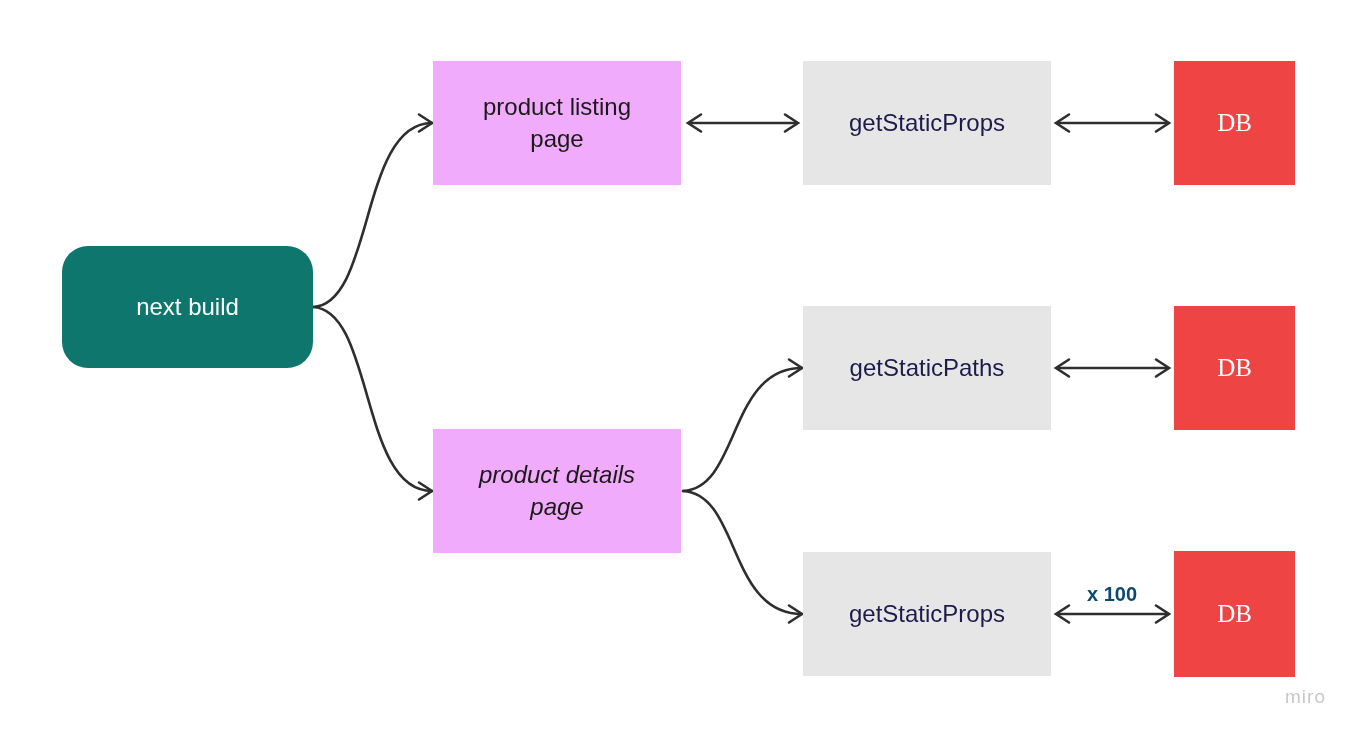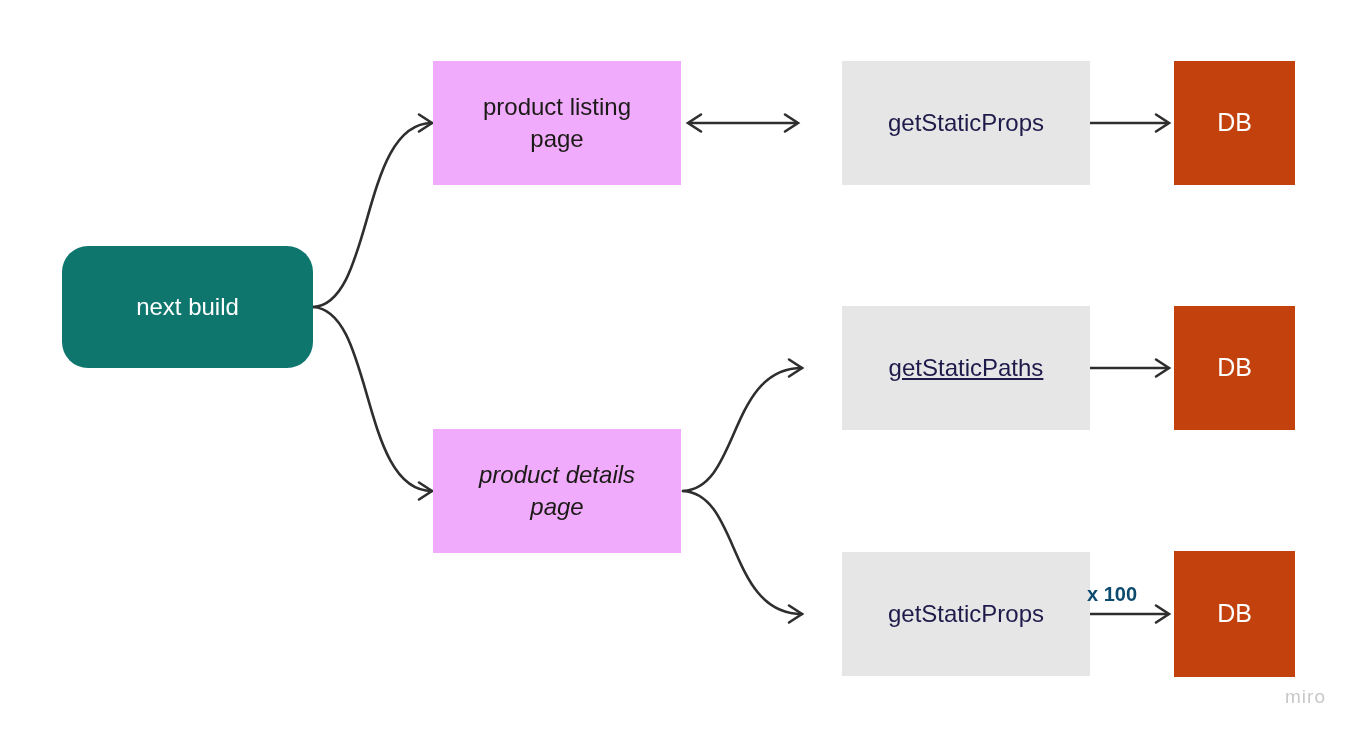--- a/index.html
+++ b/index.html
@@ -45,32 +45,32 @@
     border-radius: 26px;
   }
   .node--page {
     background: #f0abfc;
     color: #1C1A17;
     padding: 0 28px;
   }
   .node--fn {
     background: #E7E6E6;
     color: #1E1B4B;
-    margin-left: 39px;
   }
   .node--db {
-    background: #c2410c;
+    background: #ef4444;
     color: #ffffff;
     font-size: 25px;
+    font-family: Liberation Serif, serif;
   }
   #n-next      { left: 62px;   top: 246px; width: 251px; height: 122px; }
   #n-listing   { left: 433px;  top: 61px;  width: 248px; height: 124px; }
   #n-props-top { left: 803px;  top: 61px;  width: 248px; height: 124px; }
   #n-db-top    { left: 1174px; top: 61px;  width: 121px; height: 124px; }
-  #n-paths     { left: 803px;  top: 306px; width: 248px; height: 124px; text-decoration: underline; }
+  #n-paths     { left: 803px;  top: 306px; width: 248px; height: 124px; }
   #n-db-mid    { left: 1174px; top: 306px; width: 121px; height: 124px; }
   #n-details   { left: 433px;  top: 429px; width: 248px; height: 124px; font-style: italic; }
   #n-props-bot { left: 803px;  top: 552px; width: 248px; height: 124px; }
   #n-db-bot    { left: 1174px; top: 551px; width: 121px; height: 126px; }
   .edge-label {
     position: absolute;
     left: 1062px;
     top: 583px;
     width: 100px;
     text-align: center;

